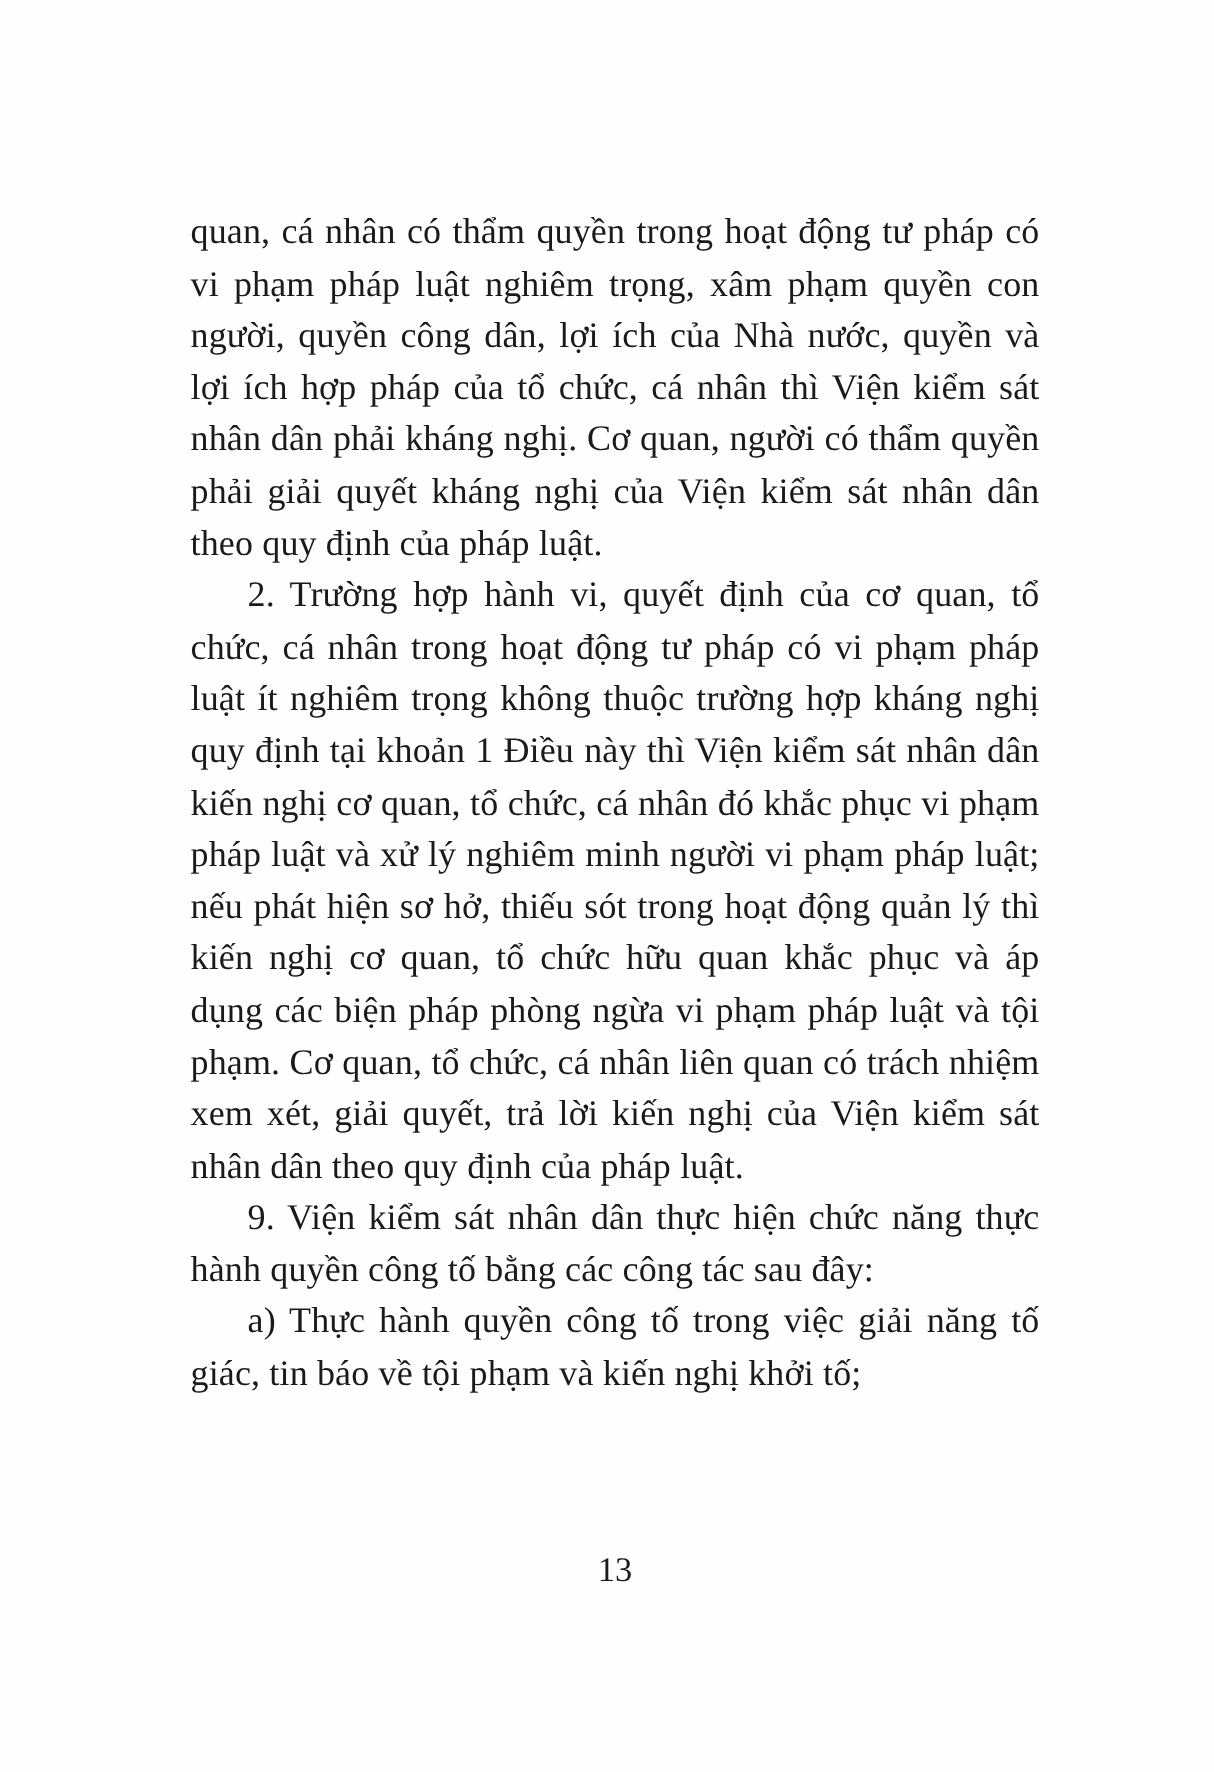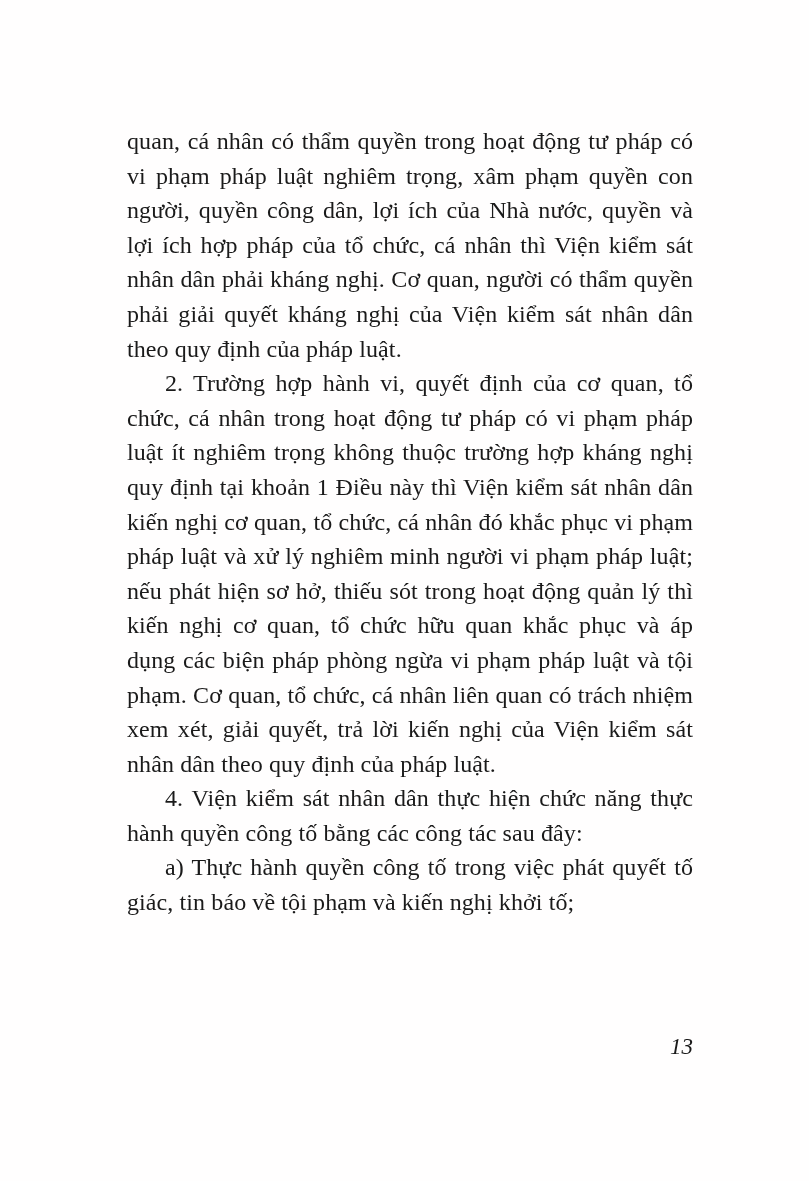--- a/index.html
+++ b/index.html
@@ -16,21 +16,21 @@
     position: relative;
     width: 809px;
     height: 1181px;
     background: #fffefe;
     overflow: hidden;
     color: #1a1a1a;
   }
   .content {
     position: absolute;
     left: 127px;
-    top: 124px;
+    top: 138px;
     width: 566px;
   }
   .body-para {
     margin: 0;
     font-size: 24px;
     line-height: 34.6px;
     text-align: justify;
     text-justify: inter-word;
     letter-spacing: 0.1px;
   }
@@ -44,31 +44,30 @@
     font-weight: bold;
     text-align: left;
     text-indent: 38px;
     white-space: nowrap;
   }
   .page-number {
     position: absolute;
     top: 1033px;
     left: 127px;
     width: 566px;
-    text-align: right;
+    text-align: center;
     font-size: 23px;
     line-height: 28px;
     color: #1a1a1a;
-    font-style: italic;
   }
 </style>
 </head>
 <body>
 
 <div class="page">
   <div class="content">
     <p class="body-para">quan, cá nhân có thẩm quyền trong hoạt động tư pháp có vi phạm pháp luật nghiêm trọng, xâm phạm quyền con người, quyền công dân, lợi ích của Nhà nước, quyền và lợi ích hợp pháp của tổ chức, cá nhân thì Viện kiểm sát nhân dân phải kháng nghị. Cơ quan, người có thẩm quyền phải giải quyết kháng nghị của Viện kiểm sát nhân dân theo quy định của pháp luật.</p>
     <p class="body-para indent">2. Trường hợp hành vi, quyết định của cơ quan, tổ chức, cá nhân trong hoạt động tư pháp có vi phạm pháp luật ít nghiêm trọng không thuộc trường hợp kháng nghị quy định tại khoản 1 Điều này thì Viện kiểm sát nhân dân kiến nghị cơ quan, tổ chức, cá nhân đó khắc phục vi phạm pháp luật và xử lý nghiêm minh người vi phạm pháp luật; nếu phát hiện sơ hở, thiếu sót trong hoạt động quản lý thì kiến nghị cơ quan, tổ chức hữu quan khắc phục và áp dụng các biện pháp phòng ngừa vi phạm pháp luật và tội phạm. Cơ quan, tổ chức, cá nhân liên quan có trách nhiệm xem xét, giải quyết, trả lời kiến nghị của Viện kiểm sát nhân dân theo quy định của pháp luật.</p>
-    <p class="body-para indent">4. Viện kiểm sát nhân dân thực hiện chức năng thực hành quyền công tố bằng các công tác sau đây:</p>
-    <p class="body-para indent">a) Thực hành quyền công tố trong việc phát quyết tố giác, tin báo về tội phạm và kiến nghị khởi tố;</p>
+    <p class="body-para indent">9. Viện kiểm sát nhân dân thực hiện chức năng thực hành quyền công tố bằng các công tác sau đây:</p>
+    <p class="body-para indent">a) Thực hành quyền công tố trong việc giải năng tố giác, tin báo về tội phạm và kiến nghị khởi tố;</p>
   </div>
   <div class="page-number">13</div>
 </div>
 
 </body></html>

